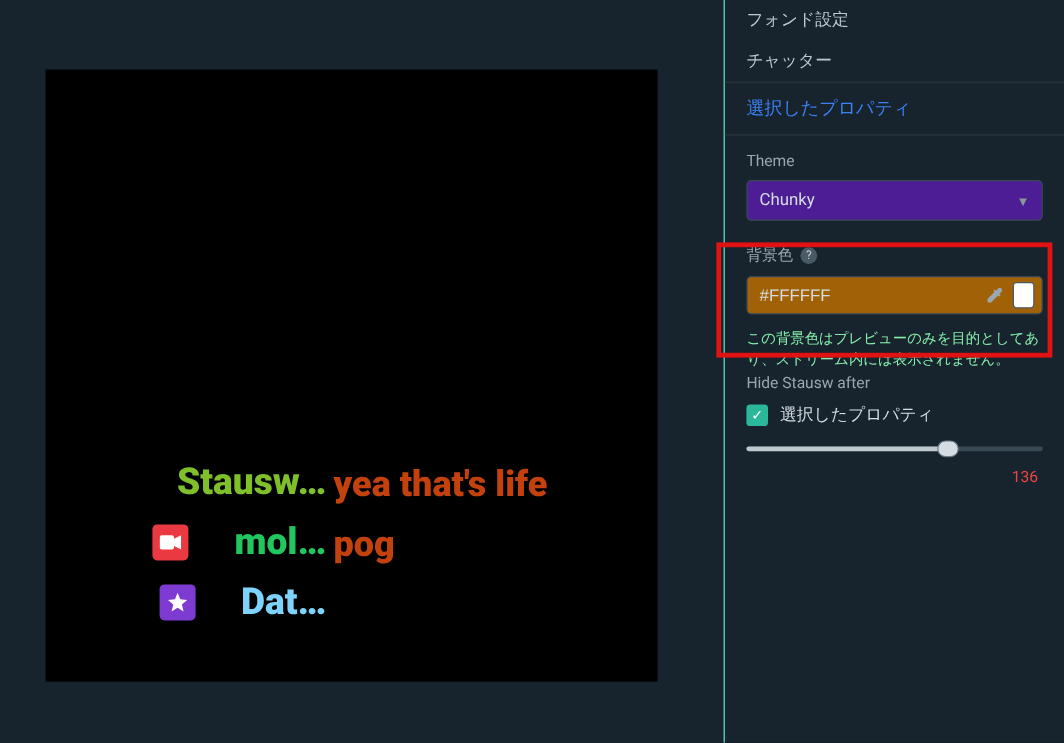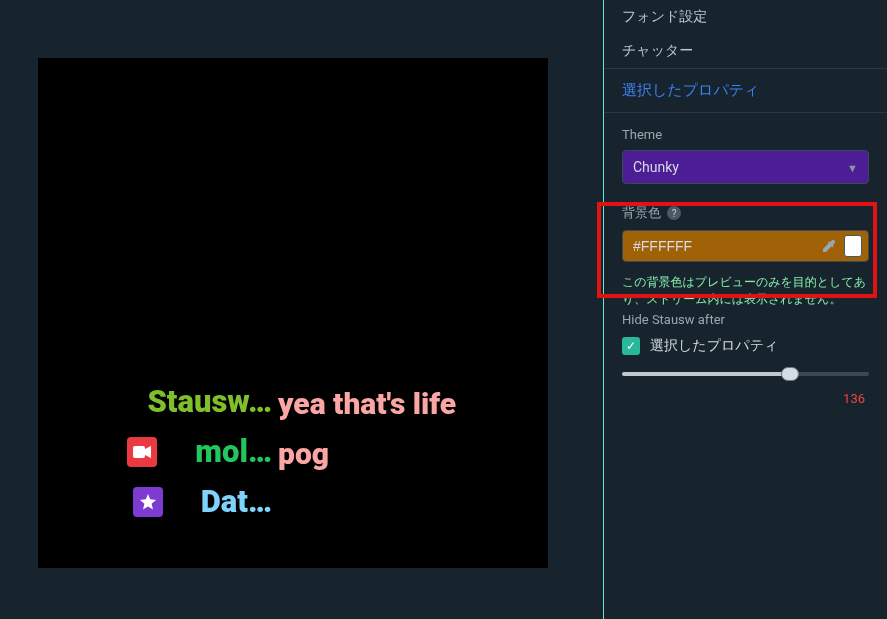--- a/index.html
+++ b/index.html
@@ -40,21 +40,21 @@
     width: 240px;
     flex: 0 0 240px;
     display: flex;
     justify-content: flex-end;
     align-items: center;
     gap: 10px;
     padding-right: 6px;
   }
   .msg-col {
     flex: 1 1 auto;
-    color: #fca5a5;
+    color: #c2410c;
     font-weight: 900;
     font-size: 30px;
     line-height: 1.4;
   }
   .chat-name {
     font-weight: 900;
     font-size: 31px;
     margin-left: 28px;
   }
   .badge {

